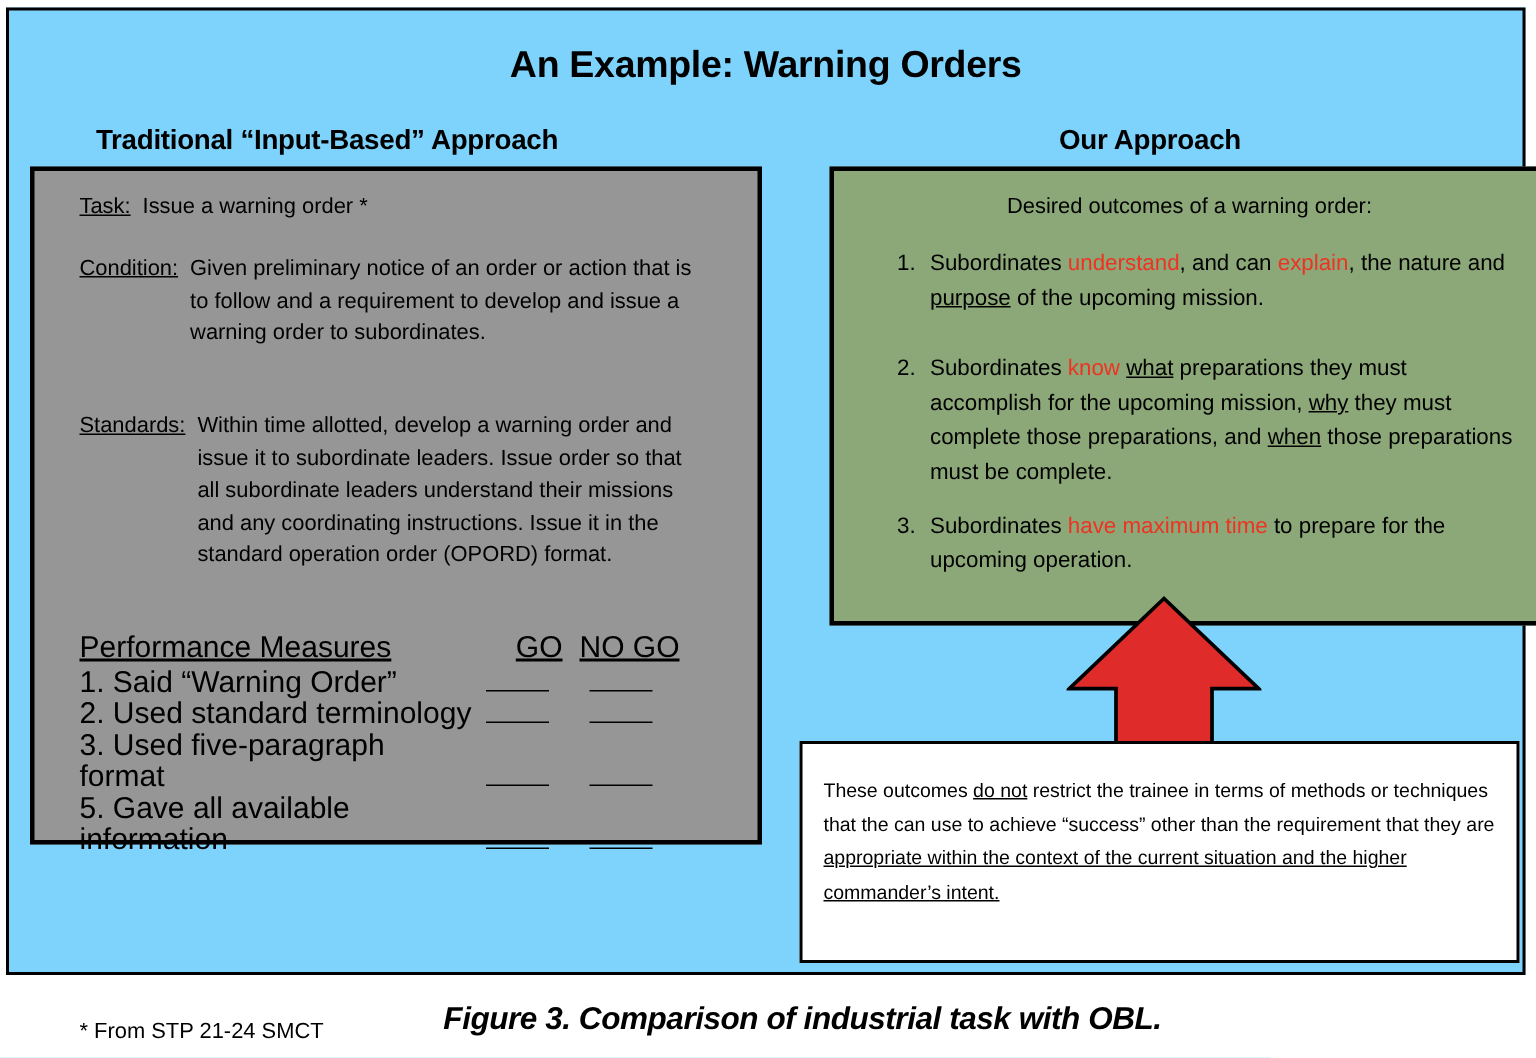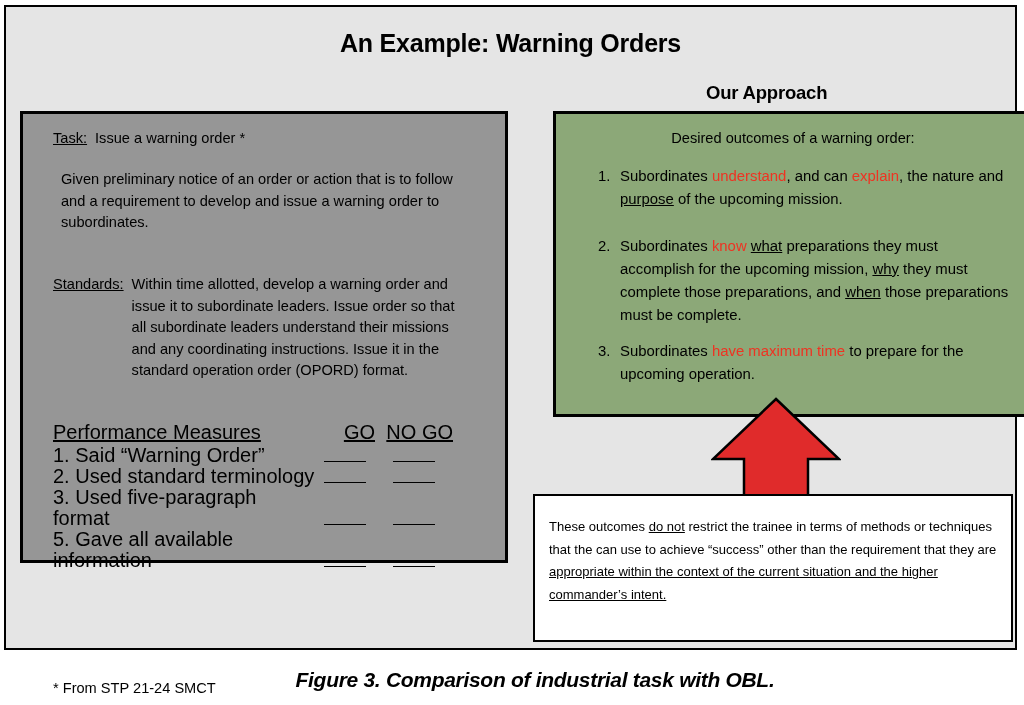--- a/index.html
+++ b/index.html
@@ -18,21 +18,21 @@
 
   
   #figure-frame {
     position: absolute;
     left: 4px;
     top: 5px;
     width: 1013px;
     height: 645px;
     border: 2px solid #000;
     box-sizing: border-box;
-    background: #e5e5e5;
+    background: #7dd3fc;
   }
 
   
   #main-title {
     position: absolute;
     left: 0;
     top: 22px;
     width: 100%;
     text-align: center;
     font-size: 25px;
@@ -209,31 +209,33 @@
     padding-left: 23px;
   }
 </style>
 </head>
 <body>
 
 <div id="figure-frame">
 
   <div id="main-title">An Example: Warning Orders</div>
 
+  <div class="col-heading" id="heading-left">Traditional “Input-Based” Approach</div>
 
   <div class="col-heading" id="heading-right">Our Approach</div>
 
   <div id="panel-traditional" style="background: rgb(150, 150, 150);">
 
     <div class="trad-row hang" id="trad-task">
       <span class="lab trad-label">Task:</span>
       <span class="body" style="margin-left:8px;">Issue a warning order *</span>
     </div>
 
     <div class="trad-row hang" id="trad-condition">
+      <span class="lab trad-label">Condition:</span>
       <span class="body" style="margin-left:8px;">Given preliminary notice of an order or action that is to follow and a requirement to develop and issue a warning order to subordinates.</span>
     </div>
 
     <div class="trad-row hang" id="trad-standards">
       <span class="lab trad-label">Standards:</span>
       <span class="body" style="margin-left:8px;">Within time allotted, develop a warning order and issue it to subordinate leaders. Issue order so that all subordinate leaders understand their missions and any coordinating instructions. Issue it in the standard operation order (OPORD) format.</span>
     </div>
 
     <div id="trad-measures">
       <table>

